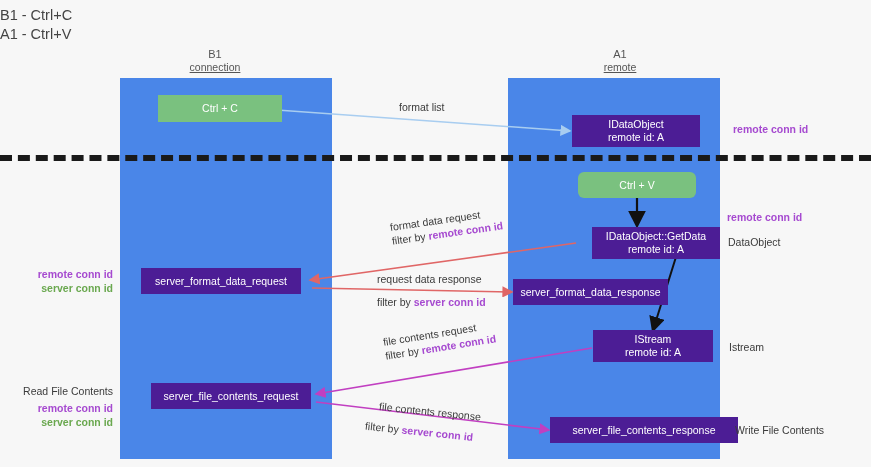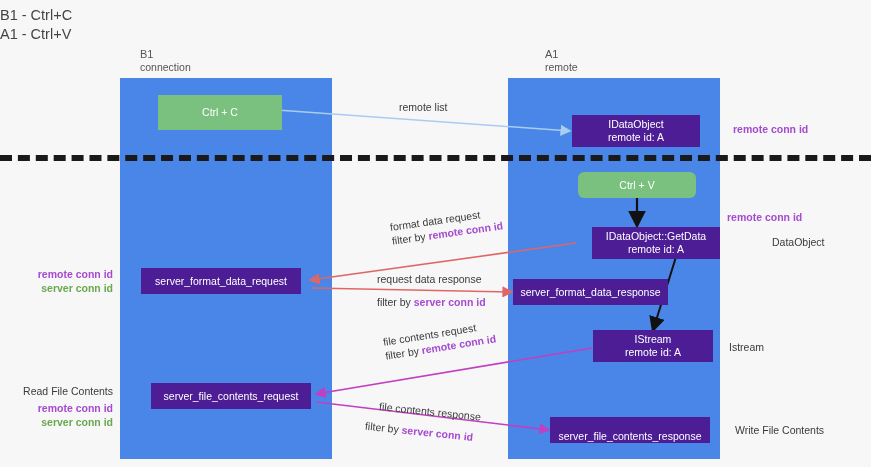--- a/index.html
+++ b/index.html
@@ -15,23 +15,23 @@
   .abs{position:absolute;}
 
   
   .title{
     left:0;top:6px;width:871px;
     font-size:14.5px;color:#444;line-height:19px;
   }
 
   
   .col-head{
-    font-size:11px;color:#555;text-align:left;line-height:13px;
-  }
-  .col-head .sub{font-size:10.5px;}
+    font-size:11px;color:#555;text-align:center;line-height:13px;
+  }
+  .col-head .sub{font-size:10.5px;text-decoration:underline;}
 
   
   .lane{background:#4a86e8;}
 
   
   .node{
     box-sizing:border-box;
     display:flex;flex-direction:column;
     align-items:center;justify-content:center;
     color:#ffffff;font-size:10.5px;line-height:13px;
@@ -108,21 +108,21 @@
 
     <path d="M676,257 L654,327" stroke="#111111" stroke-width="2" fill="none" marker-end="url(#ah-blk)"></path>
 
     <path d="M592,348 L316,394" stroke="#c13fc1" stroke-width="1.6" fill="none" marker-end="url(#ah-mag)"></path>
 
     <path d="M316,402 L549,430" stroke="#c13fc1" stroke-width="1.6" fill="none" marker-end="url(#ah-mag)"></path>
   </svg>
 
   <div class="abs dashed"></div>
 
-  <div class="abs node green" style="left:158px;top:95px;width:124px;height:35px;">
+  <div class="abs node green" style="left:158px;top:95px;width:124px;height:27px;">
     <span>Ctrl + C</span>
   </div>
 
   <div class="abs node orange" style="left:572px;top:115px;width:128px;height:32px;">
     <span>IDataObject</span>
     <span>remote id: A</span>
   </div>
 
   <div class="abs node green" style="left:578px;top:172px;width:118px;height:26px;border-radius:6px;">
     <span>Ctrl + V</span>
@@ -143,25 +143,25 @@
 
   <div class="abs node orange" style="left:593px;top:330px;width:120px;height:32px;">
     <span>IStream</span>
     <span>remote id: A</span>
   </div>
 
   <div class="abs node orange" style="left:151px;top:383px;width:160px;height:26px;">
     <span>server_file_contents_request</span>
   </div>
 
-  <div class="abs node orange" style="left:550px;top:417px;width:160px;height:26px;justify-content:flex-end;">
+  <div class="abs node orange" style="left:550px;top:417px;width:188px;height:26px;">
     <span>server_file_contents_response</span>
   </div>
 
-  <div class="abs lbl" style="left:399px;top:101px;">remote list</div>
+  <div class="abs lbl" style="left:399px;top:101px;">format list</div>
 
   <div class="abs edge-lbl" style="left:389px;top:220px;transform:rotate(-8deg);">
     <div>format data request</div>
     <div>
       <span>filter by </span><span class="purple">remote conn id</span>
     </div>
   </div>
 
   <div class="abs edge-lbl" style="left:377px;top:272px;transform:rotate(0deg);">
     <div>request data response</div>
@@ -181,21 +181,21 @@
     <div>file contents response</div>
     <div style="margin-top:7px;margin-left:-12px;">
       <span>filter by </span><span class="purple">server conn id</span>
     </div>
   </div>
 
   <div class="abs lbl right purple" style="left:733px;top:123px;">remote conn id</div>
 
   <div class="abs lbl right purple" style="left:727px;top:211px;">remote conn id</div>
 
-  <div class="abs lbl right" style="left:740px;top:236px;padding-left:32px;">DataObject</div>
+  <div class="abs lbl right" style="left:696px;top:236px;padding-left:32px;">DataObject</div>
 
   <div class="abs lbl right" style="left:729px;top:341px;">Istream</div>
 
   <div class="abs lbl right" style="left:735px;top:424px;">Write File Contents</div>
 
   <div class="abs lbl leftcol" style="left:0px;top:268px;width:113px;">
     <div class="purple">remote conn id</div>
     <div class="green-t">server conn id</div>
   </div>
 

